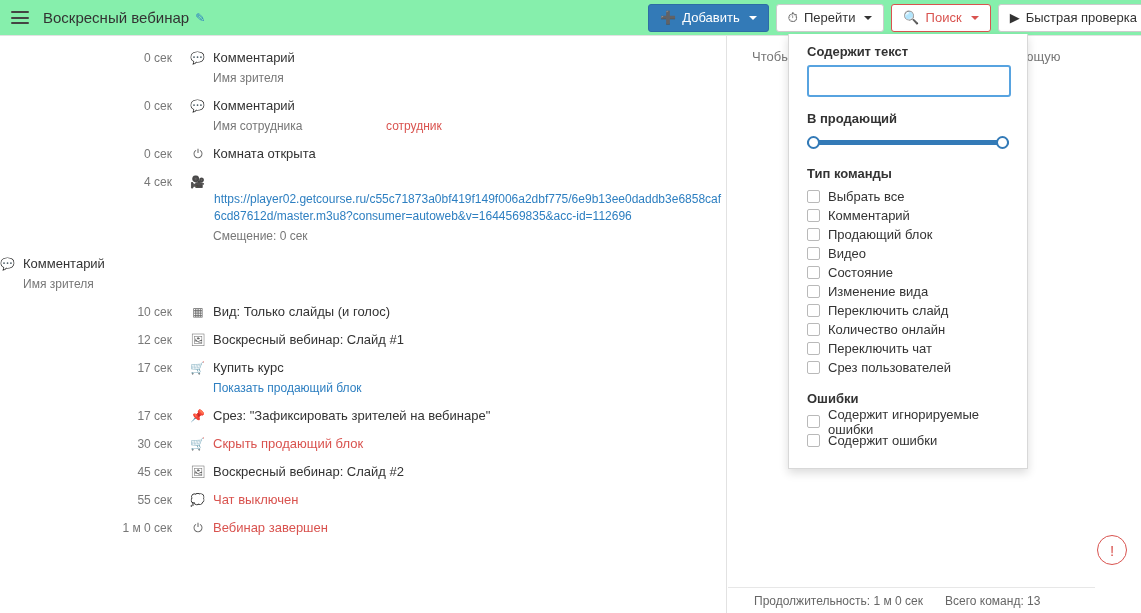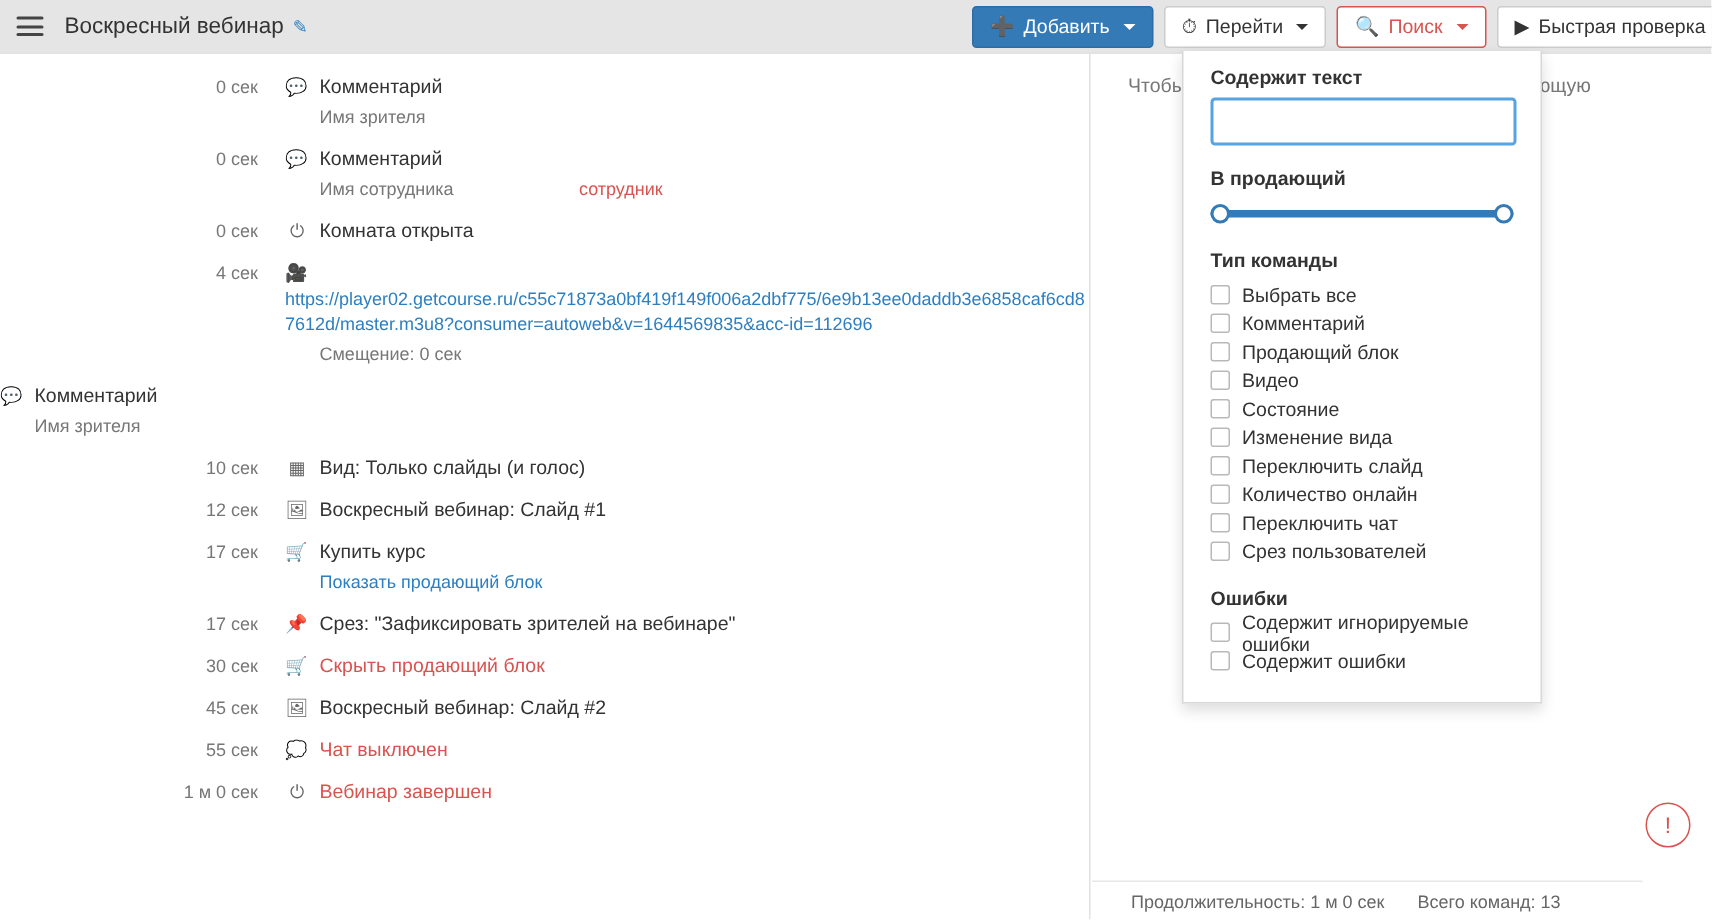--- a/index.html
+++ b/index.html
@@ -9,21 +9,21 @@
     font-family:"Liberation Sans", sans-serif;
     font-size:13px; color:#333;
     background:#ffffff;
     overflow:hidden;
     position:relative;
   }
 
   
   .topbar {
     position:absolute; top:0; left:0; width:1141px; height:36px;
-    background:#e5e5e5; border-bottom:1px solid #e2e2e2;
+    background:#86efac; border-bottom:1px solid #e2e2e2;
     display:flex; align-items:center;
   }
   .hamburger {
     width:18px; height:13px; margin-left:11px; margin-right:14px;
     display:flex; flex-direction:column; justify-content:space-between;
     cursor:pointer;
   }
   .hamburger span { display:block; height:2px; background:#444; border-radius:1px; }
   .page-title {
     font-size:15px; color:#333; white-space:nowrap;
@@ -66,21 +66,21 @@
   .row .ico {
     display:inline-block; width:16px; margin-right:7px;
     color:#666; text-align:center; font-size:12px; vertical-align:top;
   }
   .maintext { display:inline; font-size:13px; color:#333; }
   .sub { color:#777; font-size:12px; margin-top:2px; margin-left:23px; }
   .red { color:#d9534f; }
   .link-blue { color:#2d7fc1; }
   .url {
     color:#2d7fc1; font-size:12px; word-break:break-all; display:inline-block;
-    max-width:560px; line-height:17px;
+    max-width:560px; line-height:17px;margin-left:24px;
   }
   .role-red {
     position:absolute; left:196px; top:0; color:#d9534f; font-size:12px;
   }
 
   
   .rightpane {
     position:absolute; top:36px; left:728px; width:413px; height:577px;
     background:#fff;
   }

